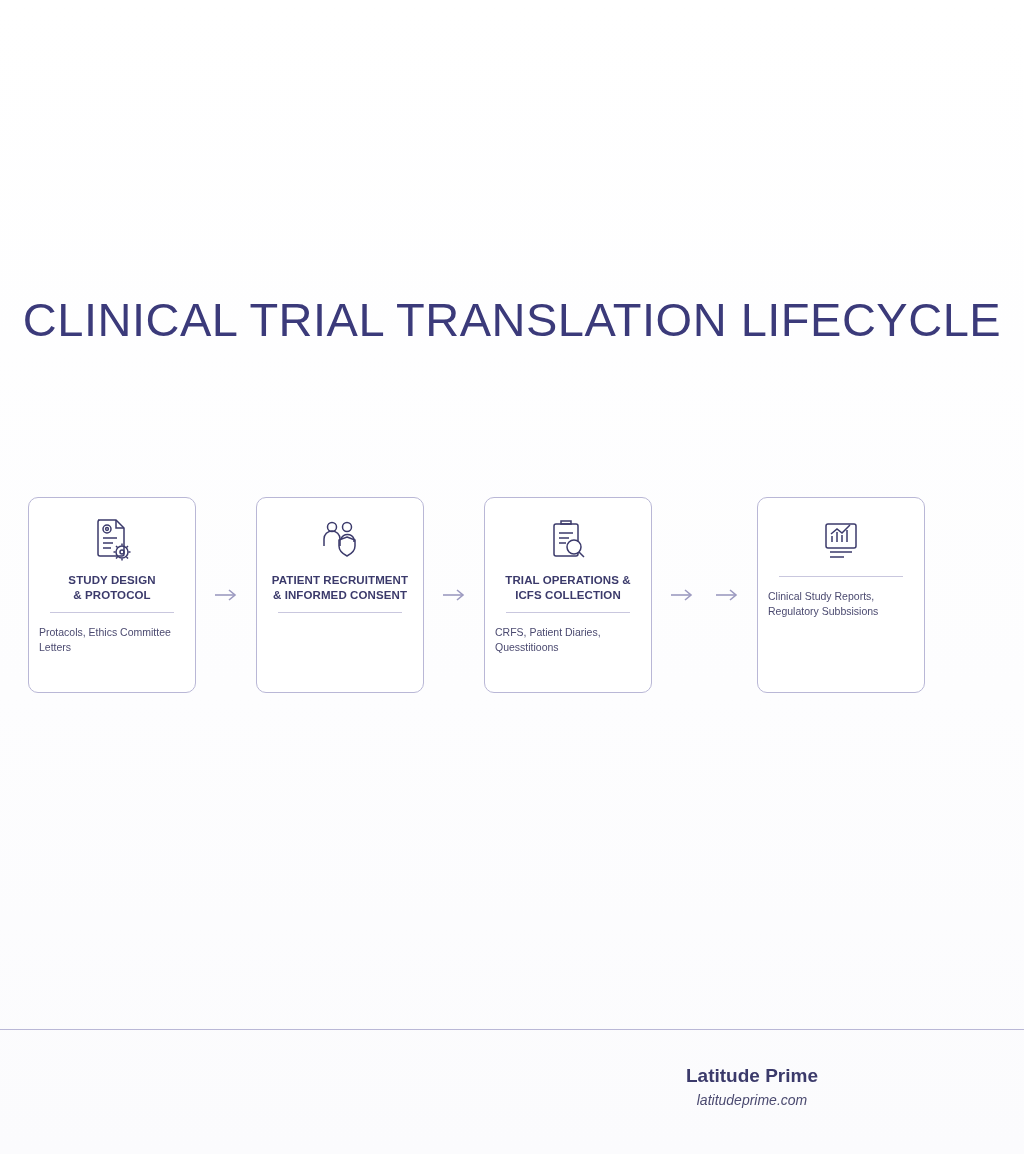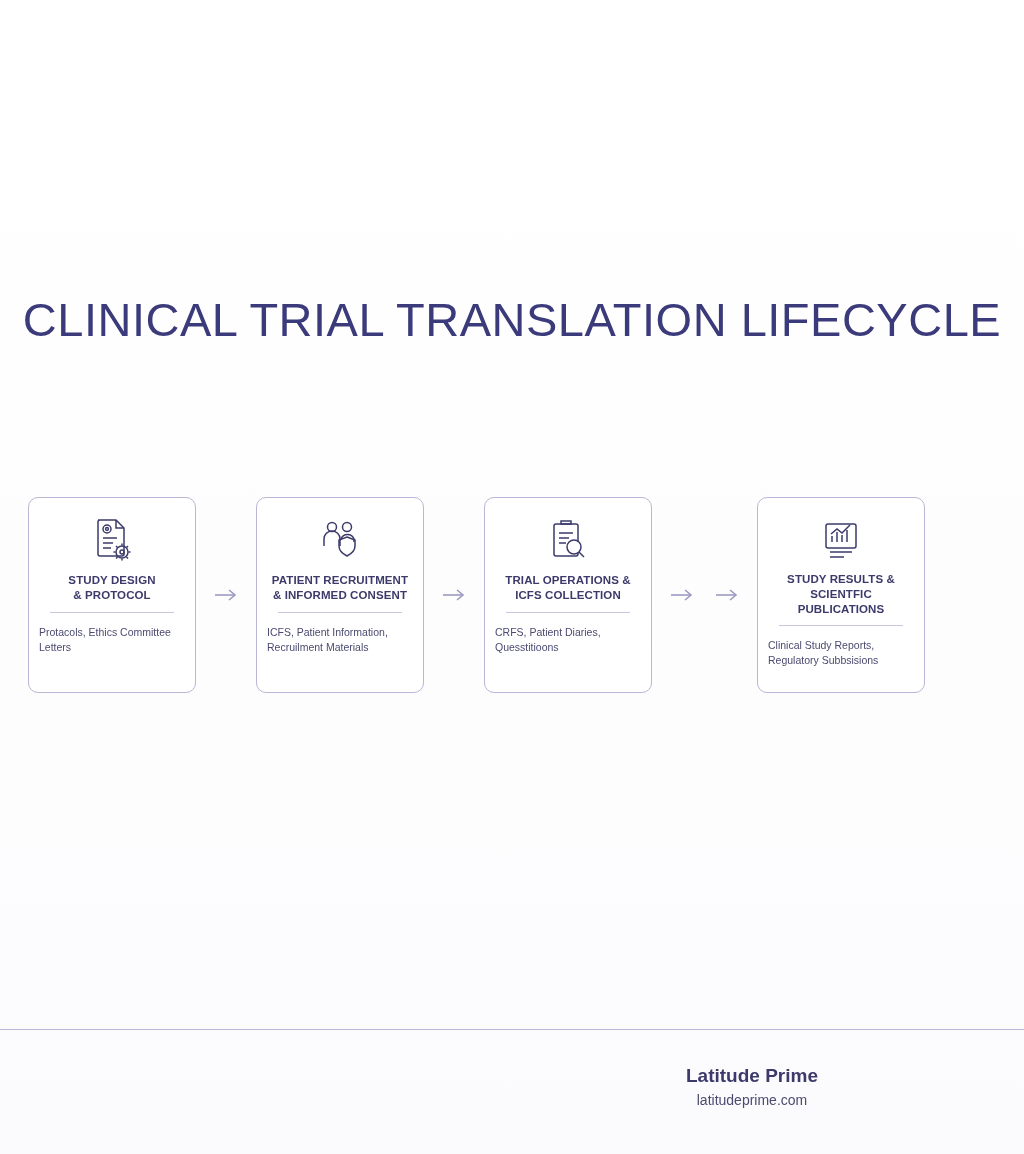--- a/index.html
+++ b/index.html
@@ -131,20 +131,21 @@
   .brand .brand-name {
     font-size: 19px;
     font-weight: bold;
     color: #3b3a6b;
     line-height: 26px;
   }
   .brand .brand-url {
     font-size: 14px;
     color: #4b4a70;
     line-height: 22px;
+    font-style: italic;
   }
 </style>
 </head>
 <body>
 
 <div class="page">
 
   <div class="title">
     <span>CLINICAL TRIAL TRANSLATION LIFECYCLE</span>
   </div>
@@ -191,21 +192,20 @@
           <path d="M33 23 l8 3 v6 c0 5 -4 8 -8 10 c-4 -2 -8 -5 -8 -10 v-6 z"></path>
         </svg>
       </div>
       <div class="heading">
         <span>
           <span>PATIENT RECRUITMENT</span><br>
           <span>&amp; INFORMED CONSENT</span>
         </span>
       </div>
       <div class="divider"></div>
-      <div class="desc">ICFS, Patient Information, Recruilment Materials</div>
     </div>
 
     <div class="arrow">
       <svg width="26" height="14" viewBox="0 0 26 14" fill="none" stroke="#9c9ac0" stroke-width="1.6">
         <path d="M2 7 h20"></path>
         <path d="M16 2 l6 5 l-6 5"></path>
       </svg>
     </div>
 
     <div class="card">
@@ -245,27 +245,20 @@
 
     <div class="card">
       <div class="icon">
         <svg width="52" height="52" viewBox="0 0 52 52" fill="none" stroke="#3b3a6b" stroke-width="1.5">
           <rect x="11" y="10" width="30" height="24" rx="2"></rect>
           <path d="M17 28 v-6 M22 28 v-10 M27 28 v-7 M32 28 v-12"></path>
           <path d="M16 20 l6 -5 l5 4 l8 -8"></path>
           <path d="M15 38 h22 M15 43 h14"></path>
         </svg>
       </div>
-      <div class="heading">
-        <span>
-          <span>STUDY RESULTS &amp;</span><br>
-          <span>SCIENTFIC</span><br>
-          <span>PUBLICATIONS</span>
-        </span>
-      </div>
       <div class="divider"></div>
       <div class="desc">Clinical Study Reports, Regulatory Subbsisions</div>
     </div>
 
   </div>
 
   <div class="footer-rule"></div>
 
   <div class="brand">
     <div class="brand-name">Latitude Prime</div>

